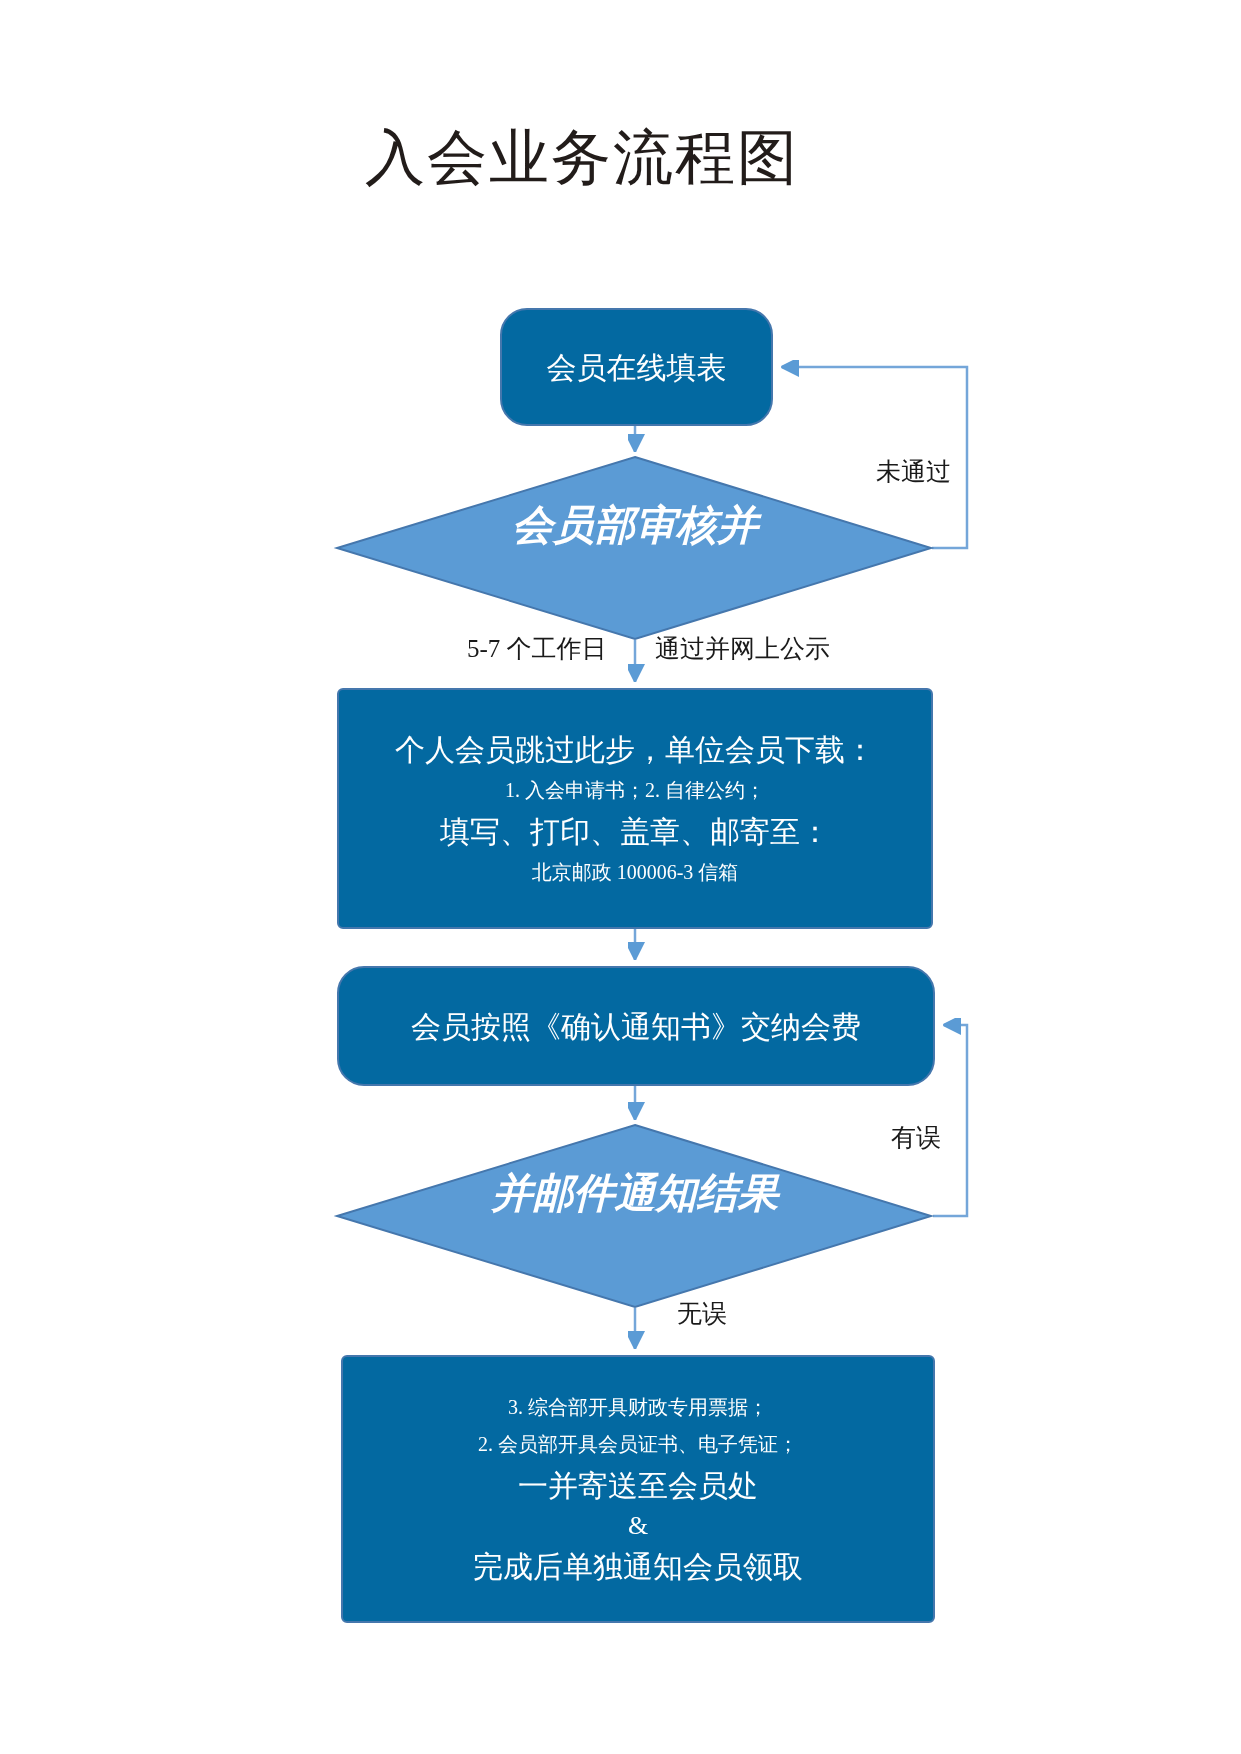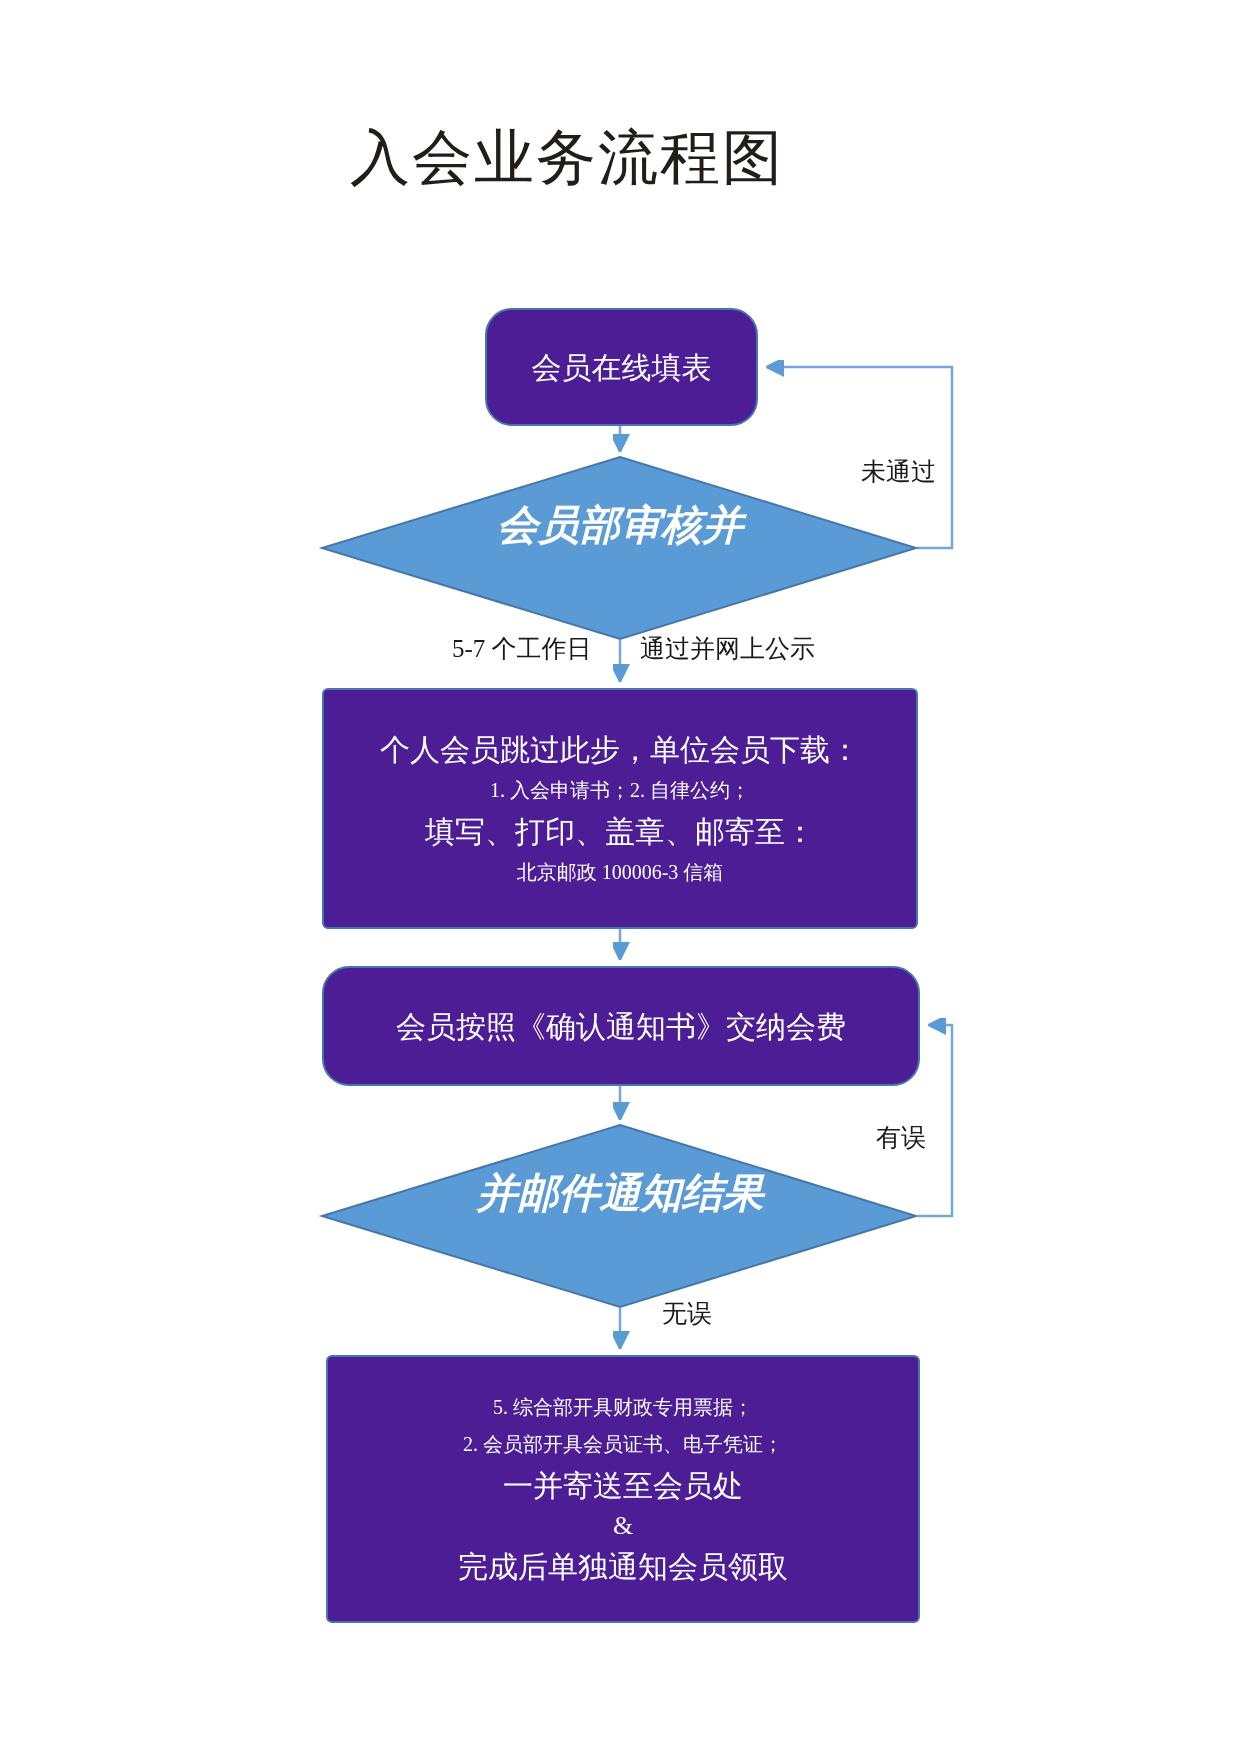--- a/index.html
+++ b/index.html
@@ -3,36 +3,37 @@
 <meta charset="utf-8">
 <style>
   html,body{margin:0;padding:0;background:#ffffff;}
   .page{
     position:relative;
     width:1205px;
     height:1754px;
     background:#ffffff;
     overflow:hidden;
     font-family:"Liberation Serif","DejaVu Serif",serif;
+    margin-left:15px;
   }
   .page-title{
     position:absolute;
     left:0; top:118px; width:1134px;
     text-align:center;
     font-size:60px;
     font-weight:400;
     letter-spacing:2px;
     color:#221c1a;
   }
   .connector-layer{
     position:absolute; left:0; top:0; width:1241px; height:1754px;
   }
   .node{
     position:absolute;
-    background:#4c1d95;
+    background:#0369a1;
     border:2px solid #4577ad;
     color:#ffffff;
     box-sizing:border-box;
     display:flex;
     flex-direction:column;
     justify-content:center;
     align-items:center;
     text-align:center;
   }
   .node-rounded-sm{border-radius:27px;}
@@ -101,21 +102,21 @@
 
   <div class="node node-rounded-sm" style="left:322px; top:966px; width:598px; height:120px;">
     <div class="t-lg">会员按照《确认通知书》交纳会费</div>
   </div>
 
   <div class="diamond-text" style="left:322px; top:1170px; width:596px;">
     <div>并邮件通知结果</div>
   </div>
 
   <div class="node node-rounded-lg" style="left:326px; top:1355px; width:594px; height:268px;">
-    <div class="t-sm">5. 综合部开具财政专用票据；</div>
+    <div class="t-sm">3. 综合部开具财政专用票据；</div>
     <div class="t-sm">2. 会员部开具会员证书、电子凭证；</div>
     <div class="t-lg">一并寄送至会员处</div>
     <div class="t-md">&amp;</div>
     <div class="t-lg">完成后单独通知会员领取</div>
   </div>
 
   <div class="edge-label" style="left:861px; top:455px;">未通过</div>
   <div class="edge-label" style="left:452px; top:632px;">5-7 个工作日</div>
   <div class="edge-label" style="left:640px; top:632px;">通过并网上公示</div>
   <div class="edge-label" style="left:876px; top:1121px;">有误</div>

